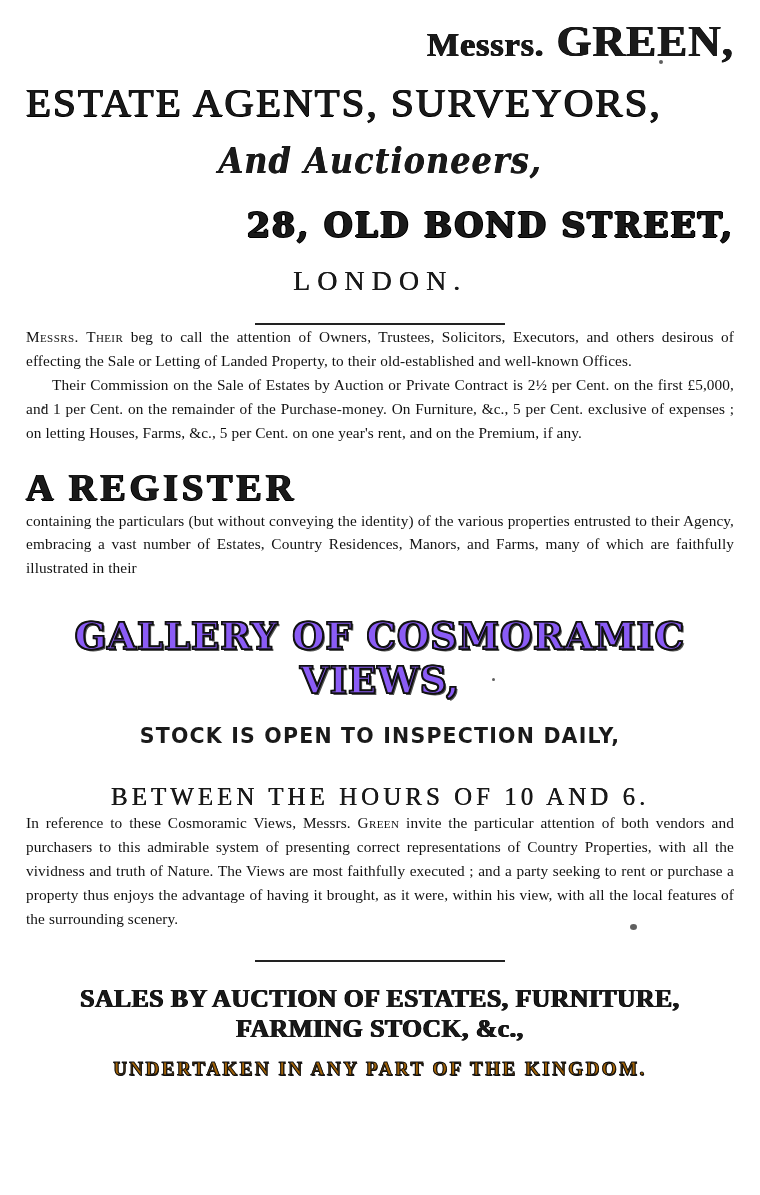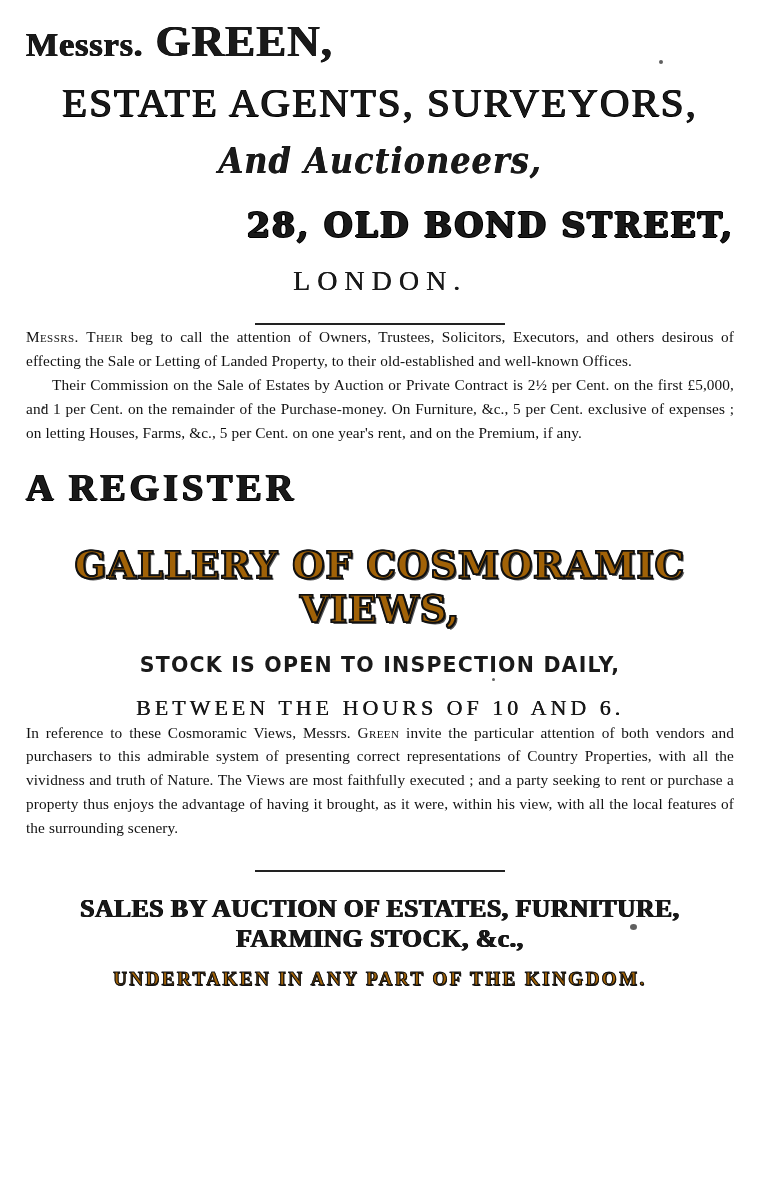--- a/index.html
+++ b/index.html
@@ -18,34 +18,34 @@
   .page {
     width: 760px;
     height: 1195px;
     position: relative;
     box-sizing: border-box;
     padding: 0 26px;
   }
 
   
   .hdr-messrs {
-    text-align: left;
+    text-align: right;
     font-family: "Liberation Serif", serif;
     font-weight: bold;
     font-size: 45px;
     letter-spacing: 1px;
     margin: 18px 0 0 0;
     line-height: 1.05;
     text-shadow: 0.6px 0 0 #000, -0.6px 0 0 #000;
   }
   .hdr-messrs .small-caps {
     font-size: 34px;
   }
   .hdr-estate {
-    text-align: center;
+    text-align: left;
     font-family: "Liberation Serif", serif;
     font-weight: normal;
     font-size: 41px;
     letter-spacing: 2px;
     margin: 16px 0 0 0;
     line-height: 1.05;
     text-shadow: 0.7px 0 0 #000, -0.7px 0 0 #000, 0 0.5px 0 #000;
   }
   .hdr-auctioneers {
     text-align: center;
@@ -124,40 +124,40 @@
   }
 
   
   .line-gallery {
     text-align: center;
     font-family: "DejaVu Serif", serif;
     font-weight: bold;
     font-size: 37px;
     letter-spacing: 1px;
     margin-top: 34px;
-    color: #a16207;
+    color: #8b5cf6;
     -webkit-text-stroke: 1.6px #111;
     text-shadow:
       1px 1px 0 #111, -1px 1px 0 #111, 1px -1px 0 #111, -1px -1px 0 #111,
       2px 2px 0 #555;
   }
   .line-open {
     text-align: center;
     font-family: "DejaVu Sans", sans-serif;
     font-weight: bold;
     font-size: 20.5px;
     letter-spacing: 1.2px;
     margin-top: 22px;
   }
   .line-hours {
     text-align: center;
     font-family: "Liberation Serif", serif;
-    font-size: 22px;
+    font-size: 25px;
     letter-spacing: 4px;
-    margin-top: 18px;
+    margin-top: 35px;
     text-shadow: 0.4px 0 0 #000;
   }
 
   
   .rule-foot {
     border: none;
     border-top: 2.5px solid #222;
     width: 250px;
     margin: 30px auto 0 auto;
   }
@@ -212,20 +212,21 @@
 
   <p class="body gap-a">
     <span class="sc">Messrs. Their</span><span> beg to call the attention of Owners, Trustees, Solicitors, Executors, and others desirous of effecting the Sale or Letting of Landed Property, to their old-established and well-known Offices.</span>
   </p>
 
   <p class="body indent gap-b">Their Commission on the Sale of Estates by Auction or Private Contract is 2½ per Cent. on the first £5,000, and 1 per Cent. on the remainder of the Purchase-money.  On Furniture, &amp;c., 5 per Cent. exclusive of expenses ; on letting Houses, Farms, &amp;c., 5 per Cent. on one year's rent, and on the Premium, if any.</p>
 
 
   <div class="line-register">A REGISTER</div>
 
+  <p class="body gap-b">containing the particulars (but without conveying the identity) of the various properties entrusted to their Agency, embracing a vast number of Estates, Country Residences, Manors, and Farms, many of which are faithfully illustrated in their</p>
 
   <div class="line-gallery">GALLERY OF COSMORAMIC VIEWS,</div>
 
   <div class="line-open">STOCK IS OPEN TO INSPECTION DAILY,</div>
 
   <div class="line-hours">BETWEEN THE HOURS OF 10 AND 6.</div>
 
   <p class="body gap-b">
     <span>In reference to these Cosmoramic Views, Messrs. </span><span class="sc">Green</span><span> invite the particular attention of both vendors and purchasers to this admirable system of presenting correct representations of Country Properties, with all the vividness and truth of Nature.  The Views are most faithfully executed ; and a party seeking to rent or purchase a property thus enjoys the advantage of having it brought, as it were, within his view, with all the local features of the surrounding scenery.</span>
   </p>

